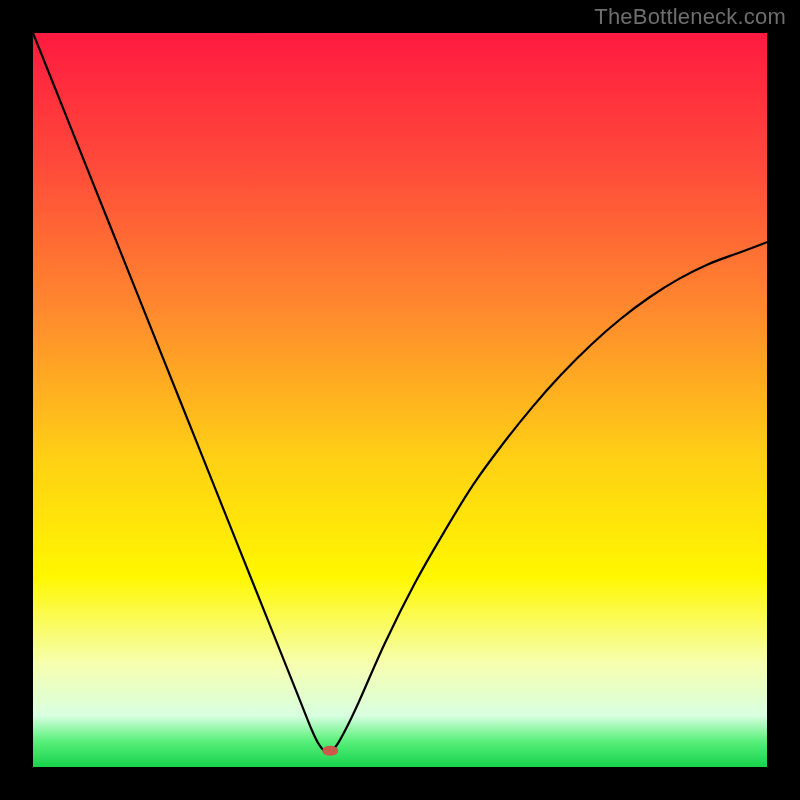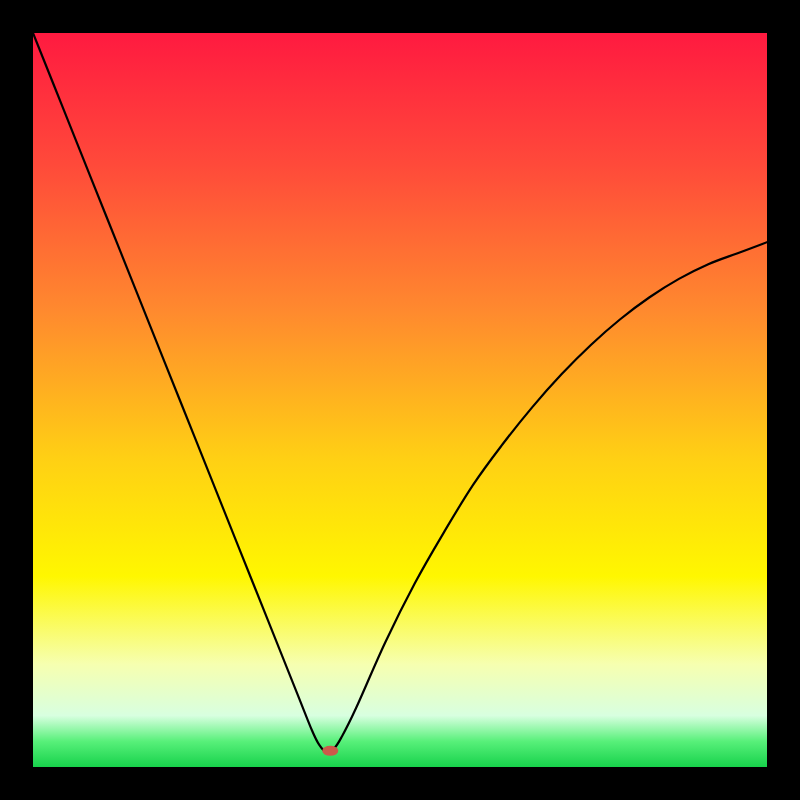--- a/index.html
+++ b/index.html
@@ -39,20 +39,21 @@
   .plot svg {
     display: block;
     width: 734px;
     height: 734px;
   }
 </style>
 </head>
 <body>
 
 <div class="frame">
+  <div class="watermark">TheBottleneck.com</div>
   <div class="plot">
     <svg id="chart-svg" viewBox="0 0 734 734">
         <defs>
           <linearGradient id="bg-grad" x1="0" y1="0" x2="0" y2="1">
             <stop offset="0%" stop-color="#ff1a40"></stop>
             <stop offset="18%" stop-color="#ff4a3a"></stop>
             <stop offset="38%" stop-color="#ff8a2e"></stop>
             <stop offset="57.99999999999999%" stop-color="#ffd014"></stop>
             <stop offset="74%" stop-color="#fff700"></stop>
             <stop offset="86%" stop-color="#f6ffb0"></stop>

